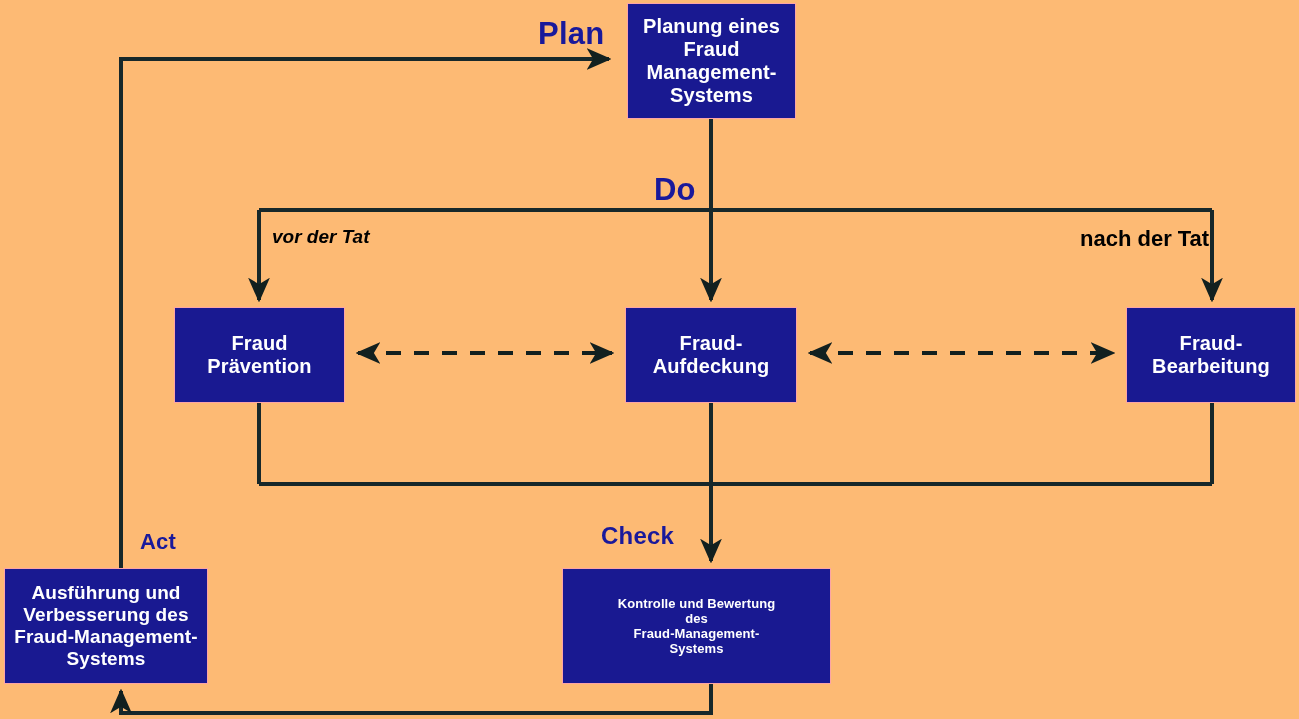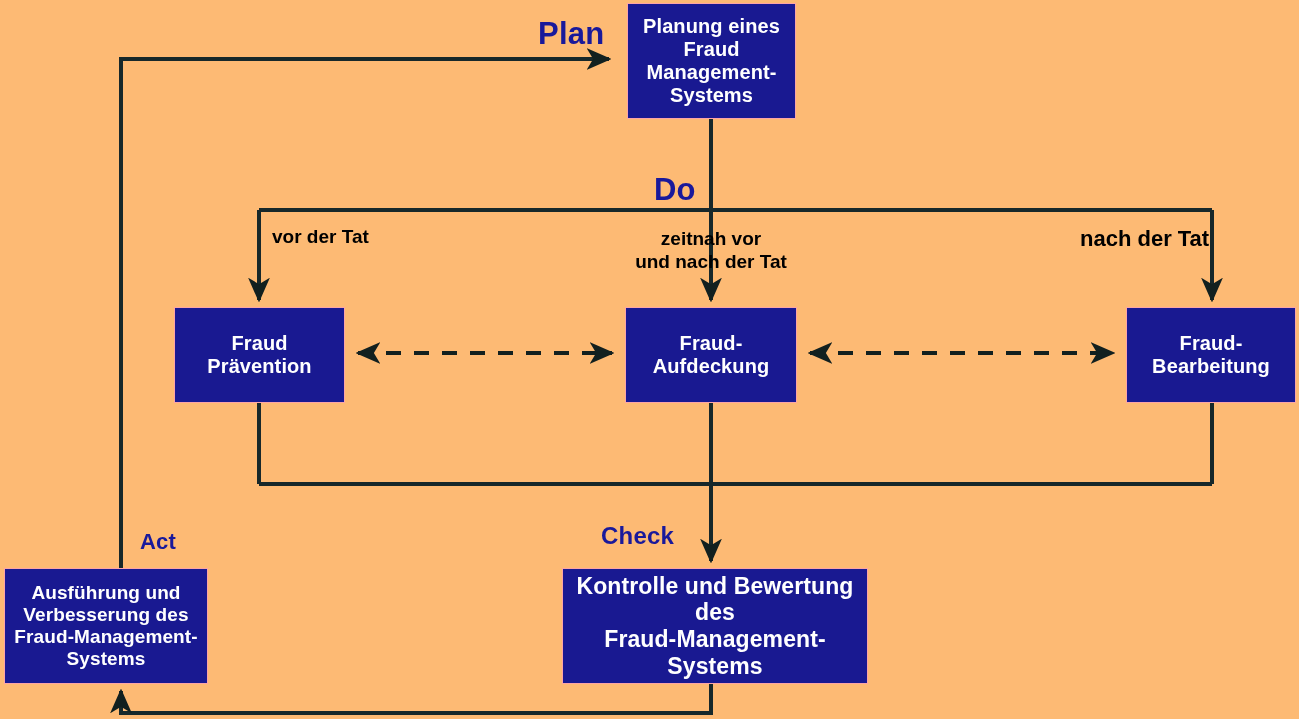--- a/index.html
+++ b/index.html
@@ -100,42 +100,40 @@
   </svg>
 
   <div class="phase" style="left:538px; top:16px; font-size:31px;">Plan</div>
 
   <div class="phase" style="left:654px; top:172px; font-size:31px;">Do</div>
 
   <div class="phase" style="left:601px; top:522px; font-size:24px;">Check</div>
 
   <div class="phase" style="left:140px; top:529px; font-size:22px;">Act</div>
 
-  <div class="edge-label" style="left:272px; top:226px; font-size:19px; text-align:right;">vor der Tat</div>
+  <div class="edge-label" style="left:272px; top:226px; font-size:19px; text-align:right;font-style:italic;">vor der Tat</div>
 
-  <div class="edge-label" style="left:601px; top:228px; width:220px; font-size:19px;">zeitnah  vor
-und nach der Tat</div>
 
   <div class="edge-label" style="left:1080px; top:226px; font-size:22px; text-align:left;">nach der Tat</div>
 
   <div class="node" style="left:627px; top:3px; width:169px; height:116px; font-size:20px;">Planung eines
 Fraud
 Management-
 Systems</div>
 
   <div class="node" style="left:174px; top:307px; width:171px; height:96px; font-size:20px;">Fraud
 Prävention</div>
 
   <div class="node" style="left:625px; top:307px; width:172px; height:96px; font-size:20px;">Fraud-
 Aufdeckung</div>
 
   <div class="node" style="left:1126px; top:307px; width:170px; height:96px; font-size:20px;">Fraud-
 Bearbeitung</div>
 
-  <div class="node" style="left:562px; top:568px; width:306px; height:116px; font-size:23px;">Kontrolle und Bewertung
+  <div class="node" style="left:562px; top:568px; width:269px; height:116px; font-size:13px;">Kontrolle und Bewertung
 des
 Fraud-Management-
 Systems</div>
 
   <div class="node" style="left:4px; top:568px; width:204px; height:116px; font-size:19px;">Ausführung und
 Verbesserung des
 Fraud-Management-
 Systems</div>
 
 </div>

